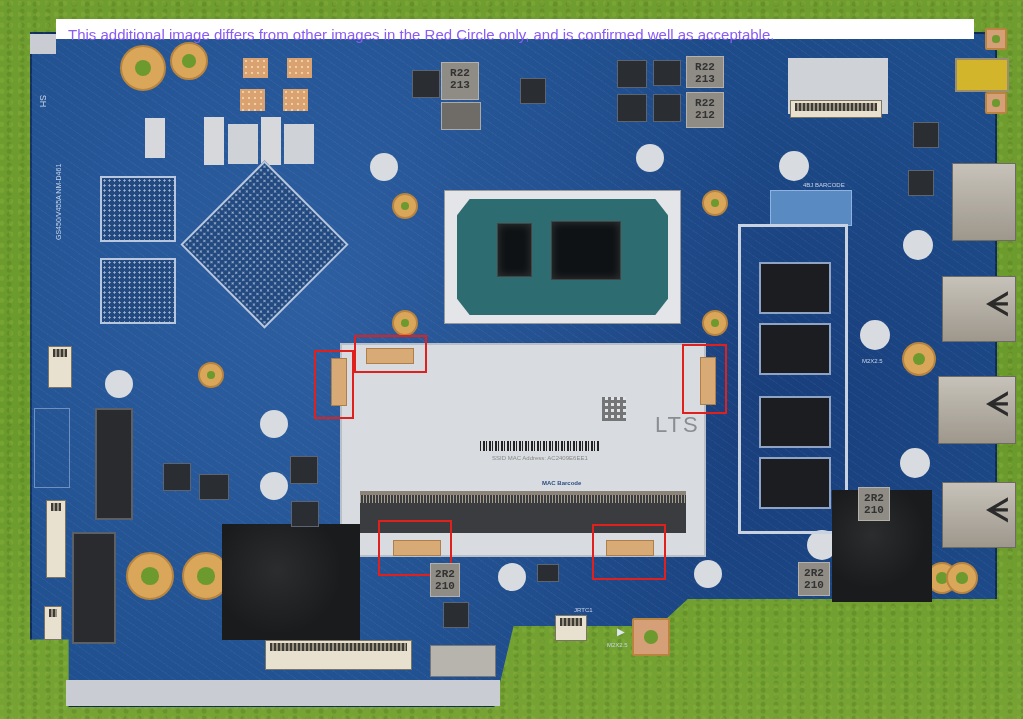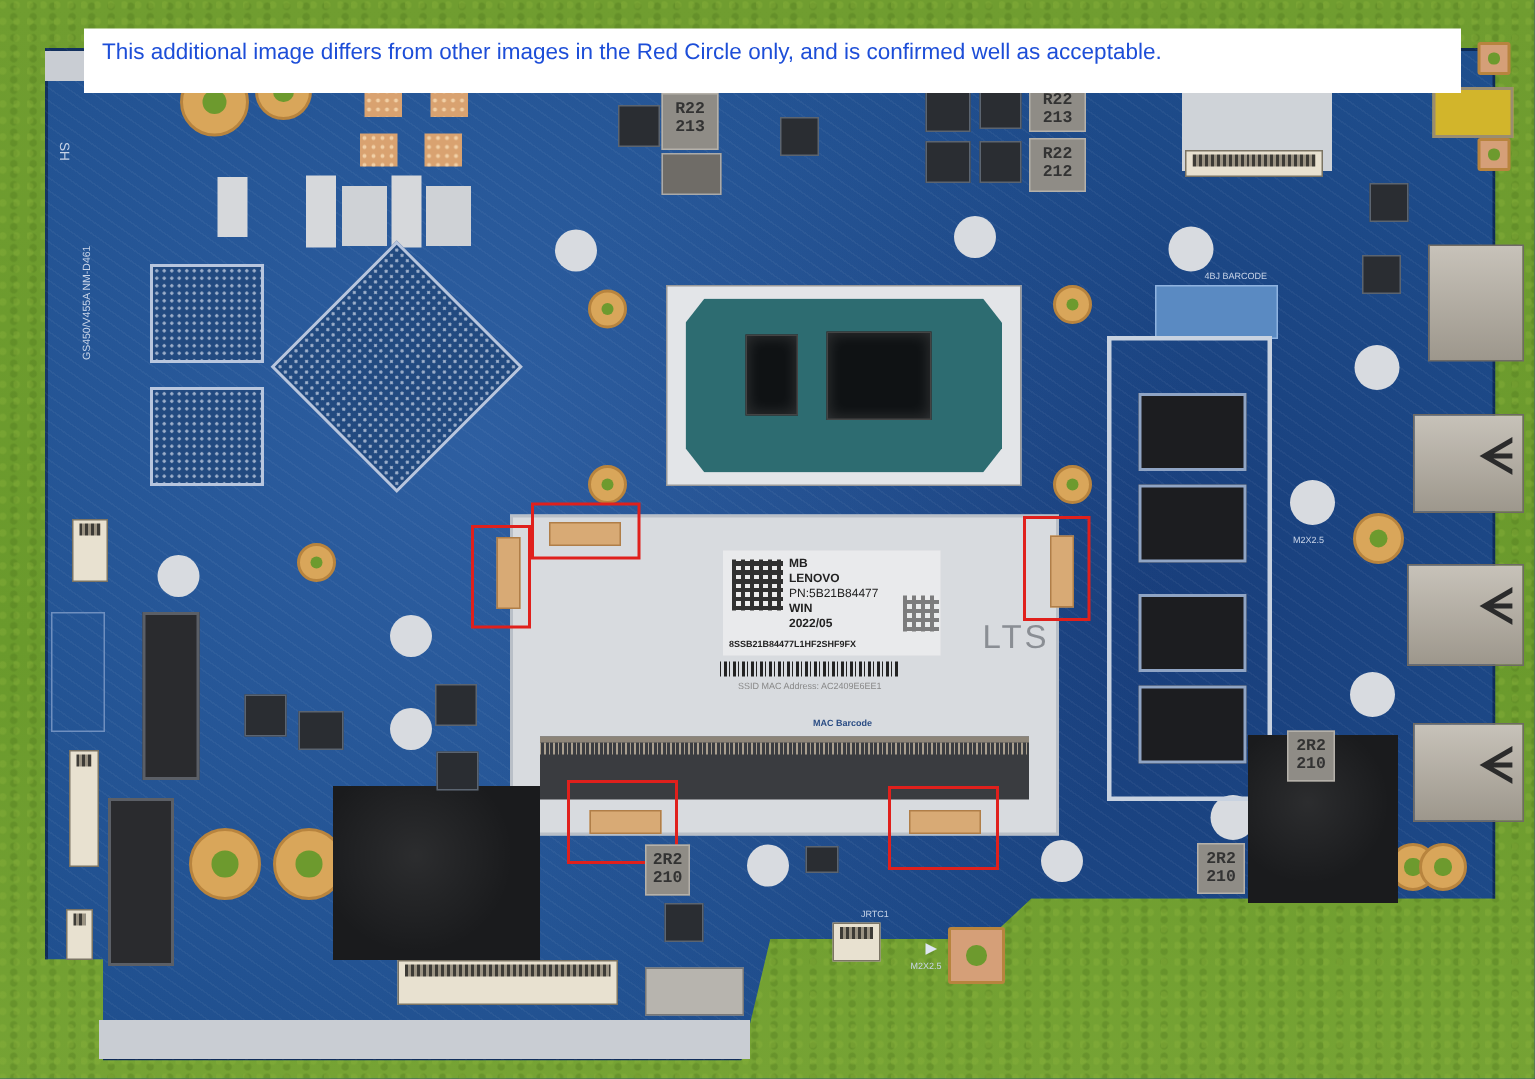--- a/index.html
+++ b/index.html
@@ -41,23 +41,23 @@
   .bga { position:absolute; border:2px solid #b8c6de;
     background:#224a80; background-image: radial-gradient(circle,#9fb1cc 0.9px, transparent 1.3px); background-size:5px 5px; }
   .ram-chip { position:absolute; width:68px; height:48px; background:#1c1d20; border:2px solid #8fa4c4; }
   .usb { position:absolute; background:linear-gradient(180deg,#c7c2b9,#9d978c); border:1px solid #6e6a64; }
   .usb .logo { position:absolute; right:6px; top:10px; font:bold 28px "DejaVu Sans", sans-serif; color:#2b2b2b; transform:rotate(90deg); }
   .redbox { position:absolute; border:2px solid #e0201c; box-sizing:border-box; }
   .spring { position:absolute; background:#d8aa75; border:1px solid #b07e48; }
   .black-tape { position:absolute; background:#1a1b1d;
     background-image: radial-gradient(circle at 40% 40%, rgba(255,255,255,.08), transparent 60%); }
   .annotation {
-    position:absolute; left:56px; top:19px; width:918px; height:43px;
+    position:absolute; left:56px; top:19px; width:918px; height:20px;
     background:#ffffff; box-sizing:border-box; padding:7px 12px;
-    font-family:"Liberation Sans", sans-serif; font-size:15px; color:#1d4ed8; white-space:nowrap;
+    font-family:"Liberation Sans", sans-serif; font-size:15px; color:#8b5cf6; white-space:nowrap;
   }
   .cpu { position:absolute; left:444px; top:190px; width:235px; height:132px; background:#e3e5e8; border:1px solid #999; }
   .cpu .substrate { position:absolute; left:12px; top:8px; right:12px; bottom:8px; background:#2d6c71;
     clip-path: polygon(6% 0, 94% 0, 100% 14%, 100% 86%, 94% 100%, 6% 100%, 0 86%, 0 14%); }
   .die { position:absolute; background:#0f1214; border:1px solid #444; box-shadow: inset 0 0 10px rgba(255,255,255,.15); }
   .sodimm { position:absolute; left:340px; top:343px; width:362px; height:210px; background:#d8dbdf; border:2px solid #b9bfc7; }
   .sodimm .label { position:absolute; left:140px; top:22px; width:145px; height:70px; background:#e9eaec; }
   .qr { position:absolute; width:34px; height:34px;
     background:
       repeating-linear-gradient(90deg,#111 0 3px,transparent 3px 6px),
@@ -174,29 +174,20 @@
 <div class="abs" style="left:738px;top:224px;width:110px;height:310px;border:3px solid #c8d2e0;box-sizing:border-box;"></div>
 <div class="ram-chip" style="left:759px;top:262px;"></div>
 <div class="ram-chip" style="left:759px;top:323px;"></div>
 <div class="ram-chip" style="left:759px;top:396px;"></div>
 <div class="ram-chip" style="left:759px;top:457px;"></div>
 
 <div class="mount-hole" style="left:902px;top:342px;width:30px;height:30px;"></div>
 <div class="label-tiny" style="left:862px;top:358px;">M2X2.5</div>
 
 <div class="sodimm">
-  <div class="label">
-    <div class="qr" style="left:6px;top:6px;"></div>
-    <div class="label-text" style="left:44px;top:4px;">MB</div>
-    <div class="label-text" style="left:44px;top:14px;">LENOVO</div>
-    <div class="label-text" style="left:44px;top:24px;font-weight:normal;">PN:5B21B84477</div>
-    <div class="label-text" style="left:44px;top:34px;">WIN</div>
-    <div class="label-text" style="left:44px;top:44px;">2022/05</div>
-    <div class="label-text" style="left:4px;top:58px;font-size:6px;">8SSB21B84477L1HF2SHF9FX</div>
-  </div>
   <div class="barcode" style="left:138px;top:96px;width:120px;"></div>
   <div class="label-text" style="left:150px;top:108px;font-size:6px;font-weight:normal;color:#888;">SSID  MAC Address: AC2409E6EE1</div>
   <div class="qr" style="left:260px;top:52px;width:24px;height:24px;opacity:.5;"></div>
   <div class="label-text" style="left:200px;top:133px;font-size:6px;color:#2c4d84;">MAC Barcode</div>
   <div class="slot"></div>
 </div>
 <div class="lts">LTS</div>
 
 <div class="spring" style="left:366px;top:348px;width:46px;height:14px;"></div>
 <div class="spring" style="left:331px;top:358px;width:14px;height:46px;"></div>

